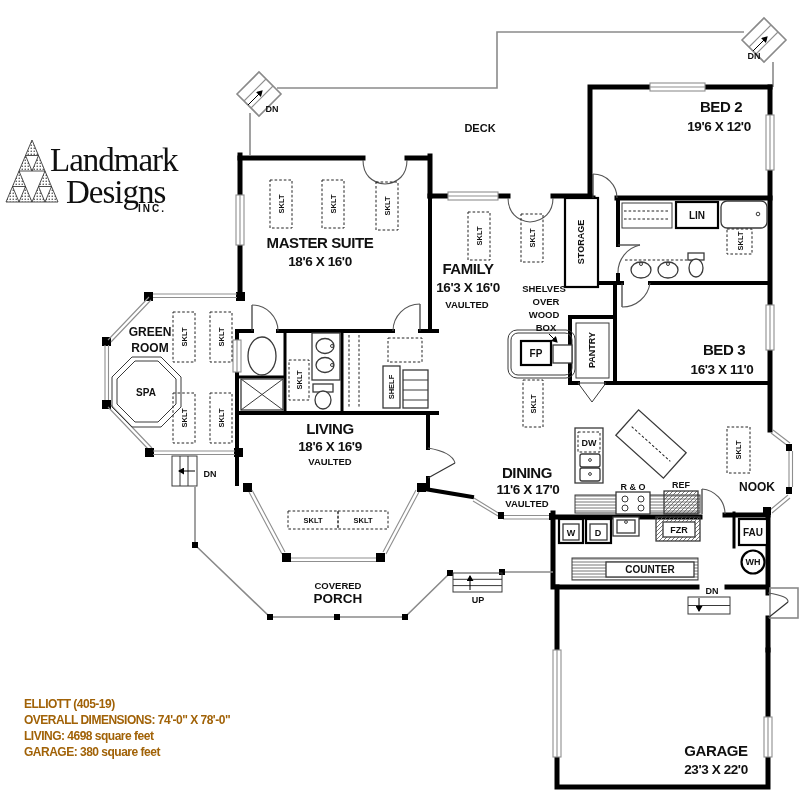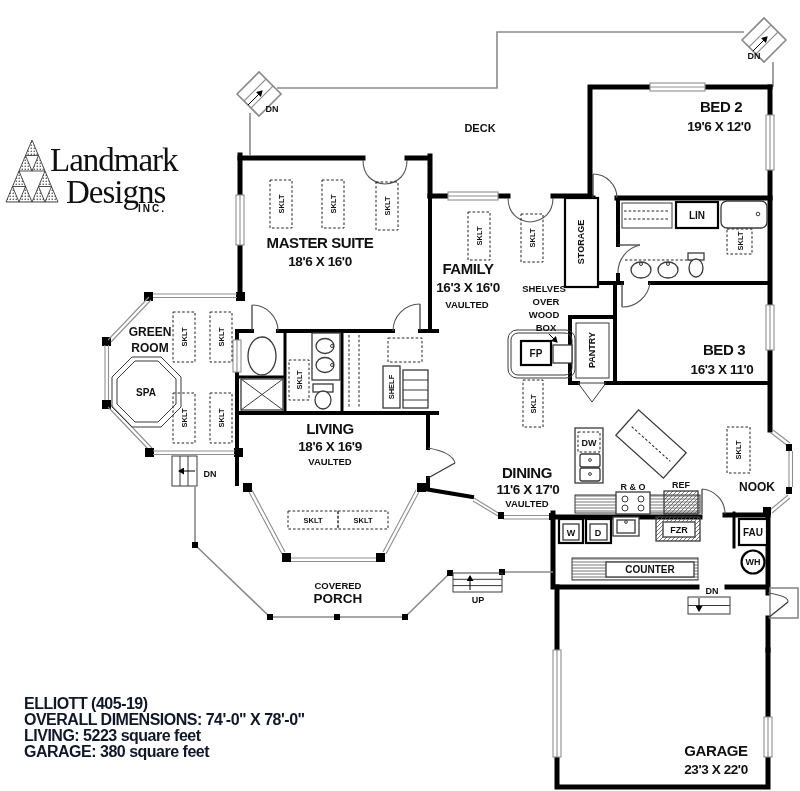--- a/index.html
+++ b/index.html
@@ -24,21 +24,21 @@
   .winl{stroke:#8f8f8f;stroke-width:1.1;fill:none}
   .winr{fill:#fff;stroke:#8f8f8f;stroke-width:1.1}
   .fix{stroke:#3a3a3a;stroke-width:1.3;fill:#fff}
   .fix2{stroke:#000;stroke-width:2.2;fill:#fff}
   .dash{stroke:#222;stroke-width:1;fill:none;stroke-dasharray:2.6 2}
   .thin{stroke:#3a3a3a;stroke-width:1;fill:none}
   .arc{stroke:#555;stroke-width:1.1;fill:none}
   .leaf{stroke:#333;stroke-width:1.2;fill:none}
   .post{fill:#000;stroke:none}
   .footer{position:absolute;left:24px;top:696px;font-family:"Liberation Sans",sans-serif;
-          font-weight:700;font-size:16px;line-height:16px;color:#0f172a;letter-spacing:-0.5px;white-space:nowrap}
+          font-weight:700;font-size:12px;line-height:16px;color:#a16207;letter-spacing:-0.5px;white-space:nowrap}
 </style>
 </head>
 <body>
 
 <div class="plan-wrap">
 <svg width="800" height="791" viewBox="0 0 800 791" xmlns="http://www.w3.org/2000/svg">
   <defs>
     <pattern id="dots" width="3" height="3" patternUnits="userSpaceOnUse">
       <circle cx="1.2" cy="1.2" r="0.7" fill="#2a2a2a"></circle>
     </pattern>
@@ -461,16 +461,16 @@
     <text class="t-med13" x="338" y="603">PORCH</text>
     <text class="t-room" x="716" y="756">GARAGE</text>
     <text class="t-dim" x="716" y="774">23'3 X 22'0</text>
   </g>
 </svg>
 
   
   <div class="footer">
     <div>ELLIOTT (405-19)</div>
     <div>OVERALL DIMENSIONS: 74'-0" X 78'-0"</div>
-    <div>LIVING: 5223 square feet</div>
+    <div>LIVING: 4698 square feet</div>
     <div>GARAGE: 380 square feet</div>
   </div>
 </div>
 
 </body></html>

